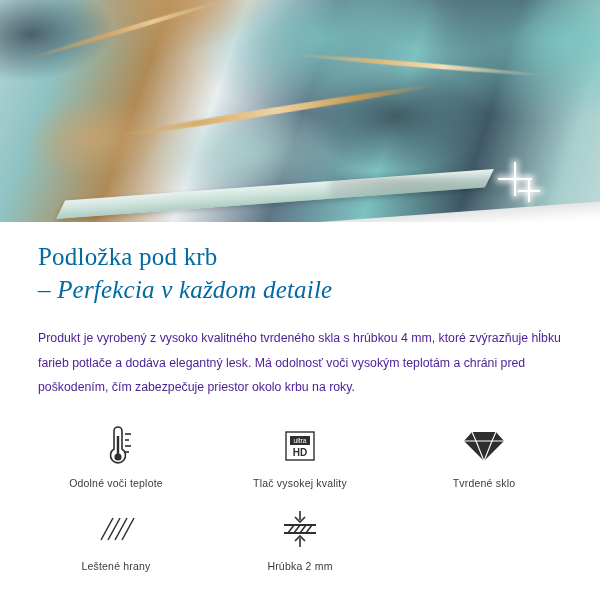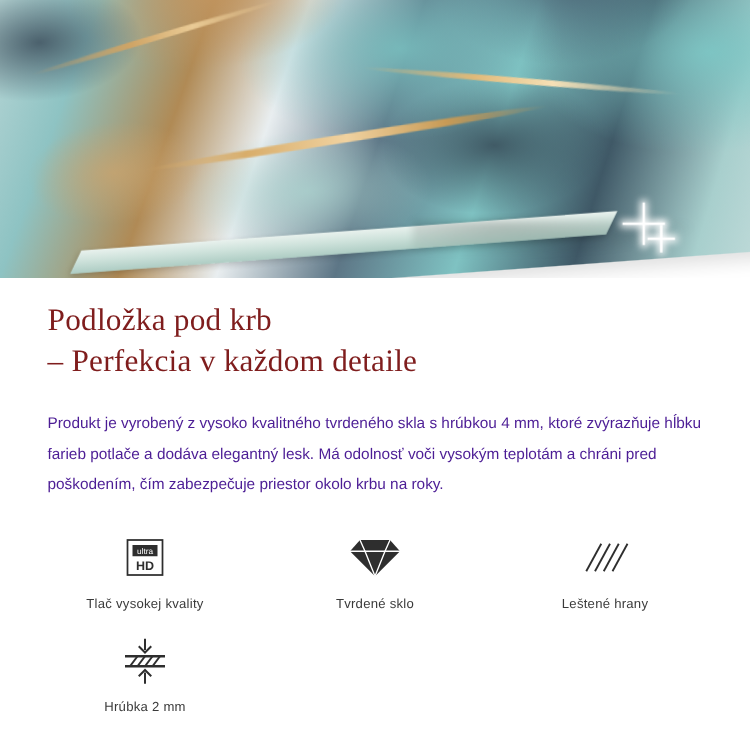--- a/index.html
+++ b/index.html
@@ -116,26 +116,26 @@
   .sparkle-b::after { width: 22px; }
 
   
   .content {
     padding: 18px 38px 0 38px;
   }
   .headline {
     font-family: "Liberation Serif", serif;
     font-size: 25px;
     line-height: 1.32;
-    color: #7f1d1d;
+    color: #0369a1;
     font-weight: 400;
     margin: 0;
     letter-spacing: 0.2px;
   }
-  .headline .line2 { display: block; }
+  .headline .line2 { display: block; font-style: italic; }
   .body-text {
     margin: 20px 0 0 0;
     font-size: 12.3px;
     line-height: 2.0;
     color: #4c1d95;
     max-width: 530px;
   }
 
   
   .features {
@@ -186,20 +186,34 @@
   <div class="content">
     <h1 class="headline">
       <span>Podložka pod krb</span>
       <span class="line2">– Perfekcia v každom detaile</span>
     </h1>
     <p class="body-text">Produkt je vyrobený z vysoko kvalitného tvrdeného skla s hrúbkou 4 mm, ktoré zvýrazňuje hĺbku farieb potlače a dodáva elegantný lesk. Má odolnosť voči vysokým teplotám a chráni pred poškodením, čím zabezpečuje priestor okolo krbu na roky.</p>
   </div>
 
   <div class="features">
 
+    <div class="feature">
+      <div class="feature-icon">
+        <svg width="40" height="42" viewBox="0 0 40 42" fill="none" stroke="#2e2e2e" stroke-width="1.6">
+          <path d="M18 6 a4 4 0 0 1 8 0 v18 a7.5 7.5 0 1 1 -8 0 z"></path>
+          <circle cx="22" cy="32" r="3.6" fill="#2e2e2e" stroke="none"></circle>
+          <line x1="22" y1="11" x2="22" y2="30" stroke-width="2.4"></line>
+          <line x1="29" y1="9" x2="35" y2="9"></line>
+          <line x1="29" y1="15" x2="33" y2="15"></line>
+          <line x1="29" y1="21" x2="35" y2="21"></line>
+          <line x1="29" y1="27" x2="33" y2="27"></line>
+        </svg>
+      </div>
+      <div class="feature-label">Odolné voči teplote</div>
+    </div>
 
     <div class="feature">
       <div class="feature-icon">
         <svg width="40" height="40" viewBox="0 0 40 40">
           <rect x="6" y="6" width="28" height="28" fill="none" stroke="#2e2e2e" stroke-width="1.4"></rect>
           <rect x="10" y="10" width="20" height="9" fill="#2e2e2e"></rect>
           <text x="20" y="17" font-family="Liberation Sans, sans-serif" font-size="6.6" fill="#ffffff" text-anchor="middle">ultra</text>
           <text x="20" y="30" font-family="Liberation Sans, sans-serif" font-size="10" font-weight="bold" fill="#2e2e2e" text-anchor="middle">HD</text>
         </svg>
       </div>

